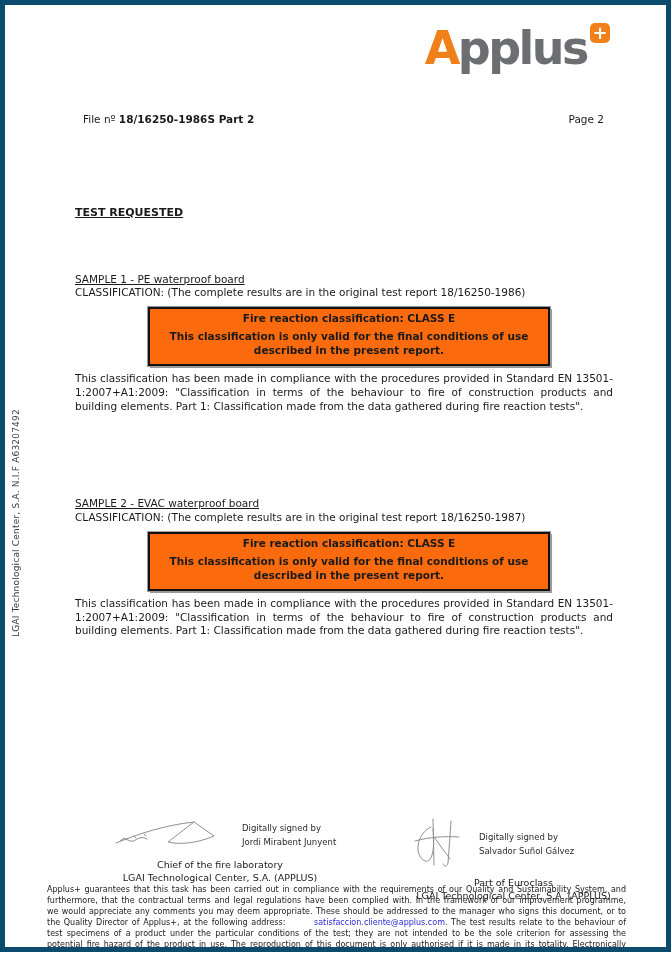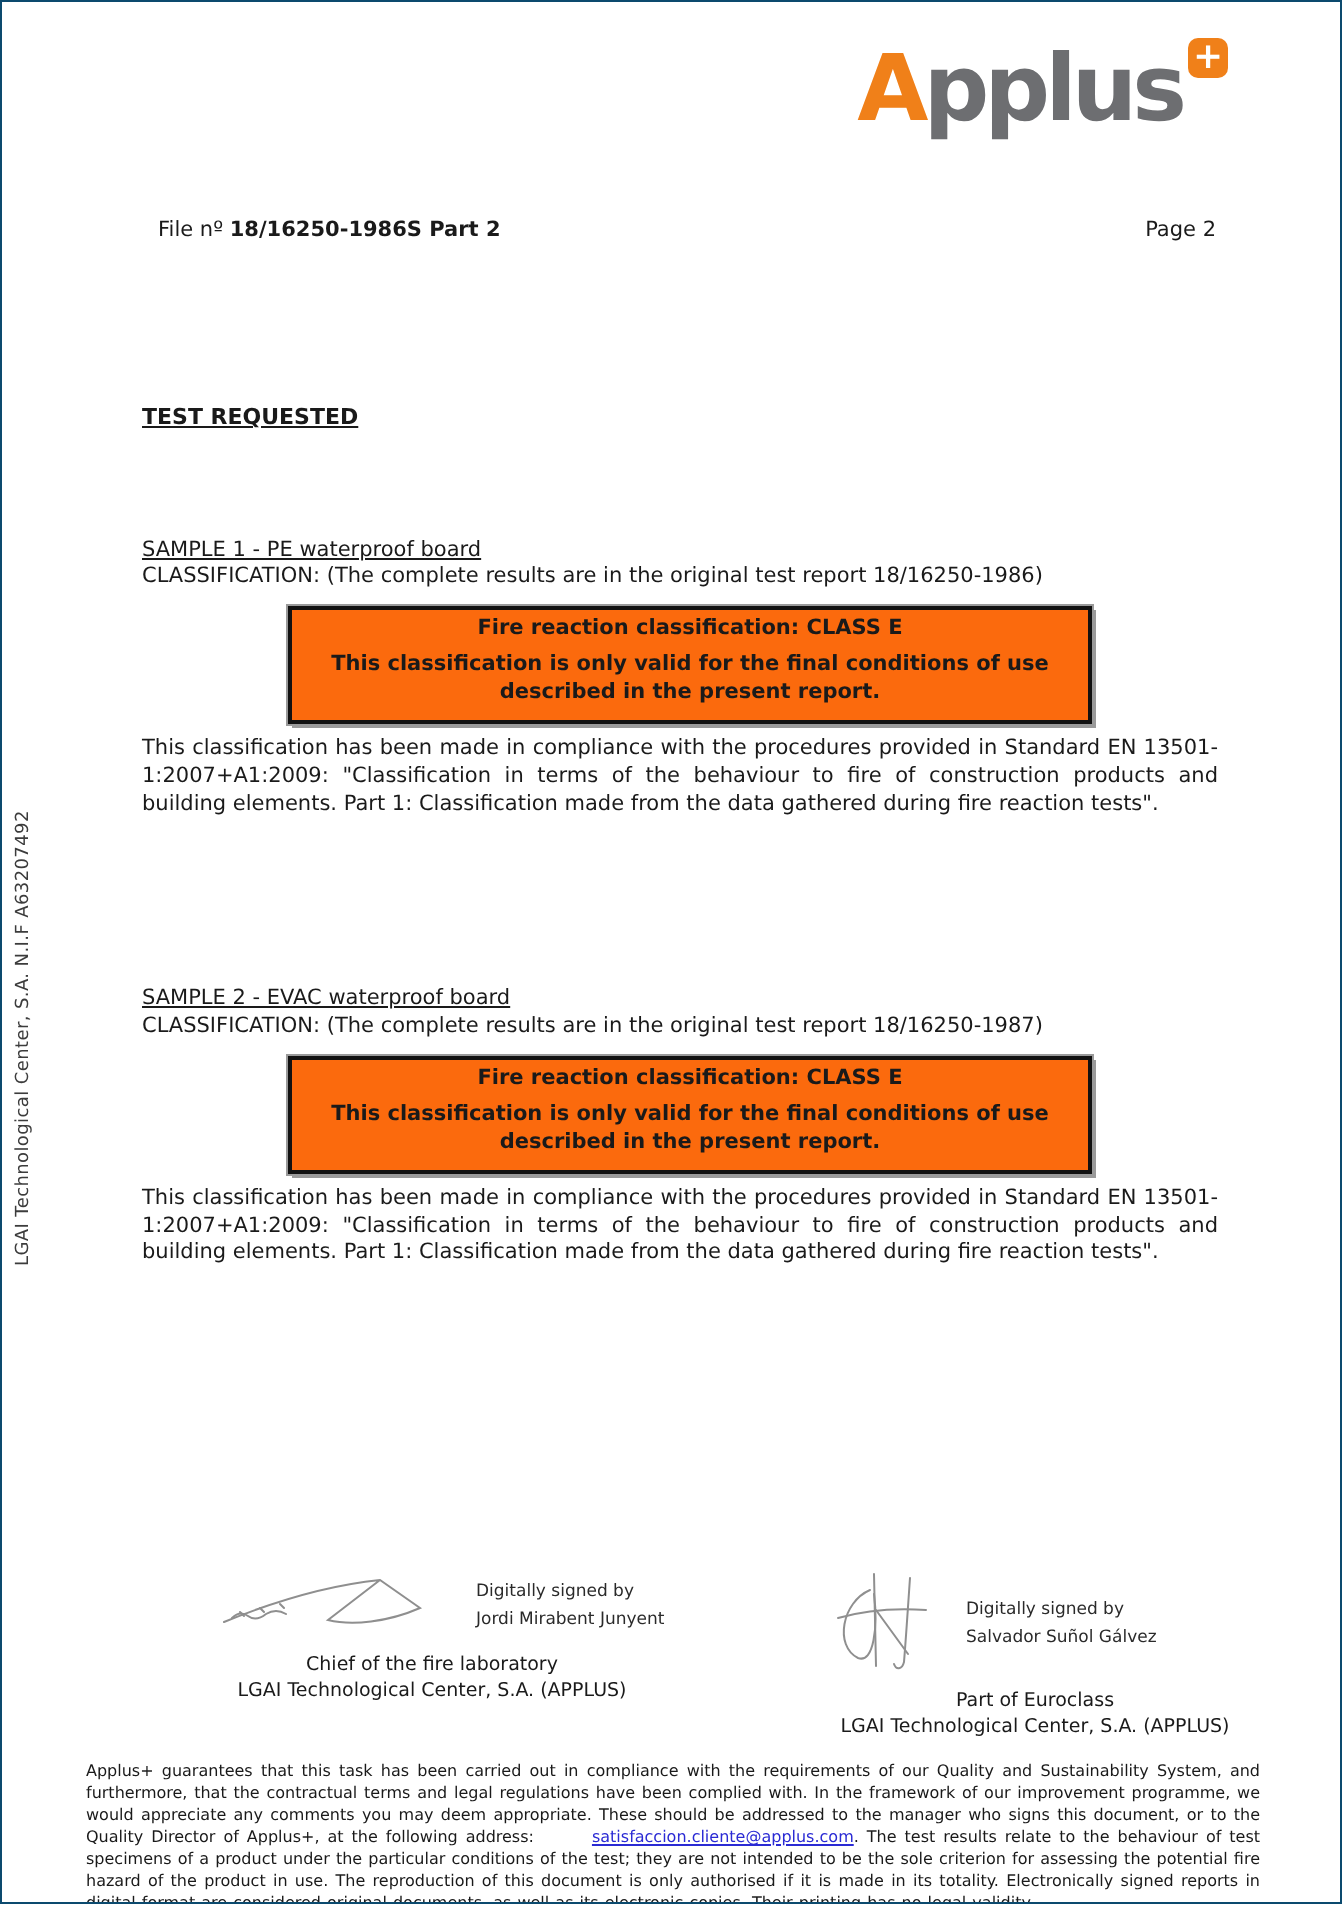--- a/index.html
+++ b/index.html
@@ -6,21 +6,21 @@
   html, body { background: #ffffff; }
   body {
     font-family: "DejaVu Sans", "Liberation Sans", sans-serif;
     color: #1a1a1a;
   }
   .page {
     position: relative;
     width: 671px;
     height: 952px;
     background: #ffffff;
-    border: 1px solid #0c4a6e;
+    border: 5px solid #0c4a6e;
     overflow: hidden;
   }
 
   
   .side-label {
     position: absolute;
     left: 6px;
     top: 392px;
     height: 240px;
     writing-mode: vertical-rl;
@@ -118,21 +118,21 @@
   }
   .result-title { margin-bottom: 4px; }
   .compliance {
     margin-top: 6px;
     text-align: justify;
   }
 
   
   .signatures {
     position: absolute;
-    top: 780px;
+    top: 808px;
     left: 105px;
     right: 40px;
     display: flex;
   }
   .sig-col-left  { width: 300px; }
   .sig-col-right { width: 225px; margin-left: 20px; }
   .sig-row { display: flex; align-items: center; }
   .sig-img { flex: 0 0 auto; }
   .sig-caption {
     font-size: 8.5px;
@@ -156,21 +156,20 @@
     left: 42px;
     right: 40px;
     font-size: 8px;
     line-height: 1.38;
     text-align: justify;
     color: #1a1a1a;
     word-spacing: 0.5px;
   }
   .footer a {
     color: #2a2ad4;
-    text-decoration: underline;
     cursor: pointer;
     margin-left: 25px;
   }
 </style>
 </head>
 <body>
 
 <div class="page">
 
   <div class="side-label">LGAI Technological Center, S.A. N.I.F A63207492</div>

